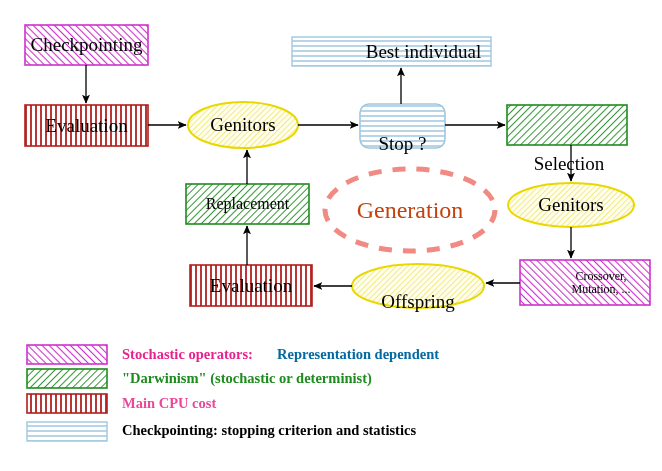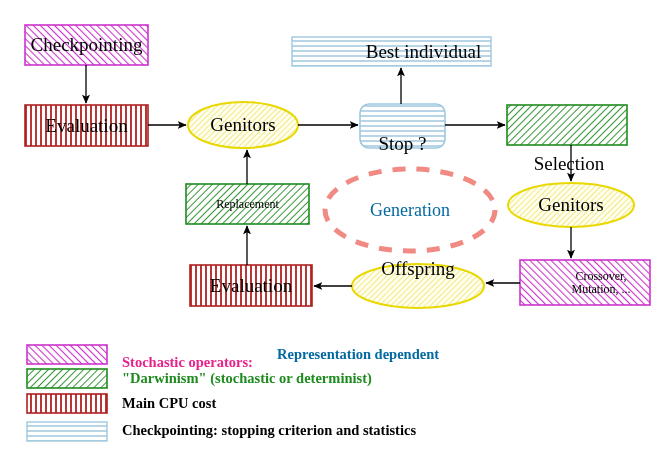--- a/index.html
+++ b/index.html
@@ -11,35 +11,35 @@
     position:absolute;
     display:flex;align-items:center;justify-content:center;
     text-align:center;
     font-family:"Liberation Serif",serif;
     color:#000;
     pointer-events:none;
     line-height:1.02;
     white-space:pre;
   }
   .lbl-lg{font-size:19px;}
-  .lbl-md{font-size:12px;}
+  .lbl-md{font-size:16px;}
   .lbl-sm{font-size:12px;padding-left:16px;}
-  .lbl-gen{font-size:18px;color:#0369a1;}
+  .lbl-gen{font-size:24px;color:#c2410c;}
 
   .legend-text{
     position:absolute;
     font-family:"Liberation Serif",serif;
     font-size:14.5px;
     font-weight:bold;
     white-space:pre;
   }
   .lt-pink{color:#E8218C;}
   .lt-gold{color:#0369a1;}
   .lt-green{color:#1E8B1E;}
-  .lt-red{color:#000000;}
+  .lt-red{color:#ec4899;}
   .lt-blue{color:#000000;}
 </style>
 </head>
 <body>
 
 <div id="stage">
 
   <svg id="svgroot" viewBox="0 0 662 471" xmlns="http://www.w3.org/2000/svg">
     <defs>
 
@@ -127,29 +127,29 @@
 
   <div class="node-label lbl-lg" style="left:360px;top:104px;width:85px;height:44px;margin-top:18px;">Stop ?</div>
 
   <div class="node-label lbl-lg" style="left:507px;top:105px;width:124px;height:40px;margin-top:39px;">Selection</div>
 
   <div class="node-label lbl-lg" style="left:508px;top:183px;width:126px;height:44px;">Genitors</div>
 
   <div class="node-label lbl-sm" style="left:520px;top:260px;width:130px;height:45px;">Crossover,
 Mutation, ...</div>
 
-  <div class="node-label lbl-lg" style="left:352px;top:247px;width:132px;height:44px;">Offspring</div>
+  <div class="node-label lbl-lg" style="left:352px;top:280px;width:132px;height:44px;">Offspring</div>
 
   <div class="node-label lbl-lg" style="left:190px;top:265px;width:122px;height:41px;">Evaluation</div>
 
   <div class="node-label lbl-md" style="left:186px;top:184px;width:123px;height:40px;">Replacement</div>
 
   <div class="node-label lbl-gen" style="left:325px;top:190px;width:170px;height:40px;">Generation</div>
 
-  <div class="legend-text lt-pink" style="left:122px;top:346px;margin-top:8px;">Stochastic operators:</div>
+  <div class="legend-text lt-pink" style="left:122px;top:346px;">Stochastic operators:</div>
   <div class="legend-text lt-gold" style="left:277px;top:346px;">Representation dependent</div>
 
   <div class="legend-text lt-green" style="left:122px;top:370px;">"Darwinism" (stochastic or determinist)</div>
 
   <div class="legend-text lt-red" style="left:122px;top:395px;">Main CPU cost</div>
 
   <div class="legend-text lt-blue" style="left:122px;top:422px;">Checkpointing: stopping criterion and statistics</div>
 
 </div>
 

